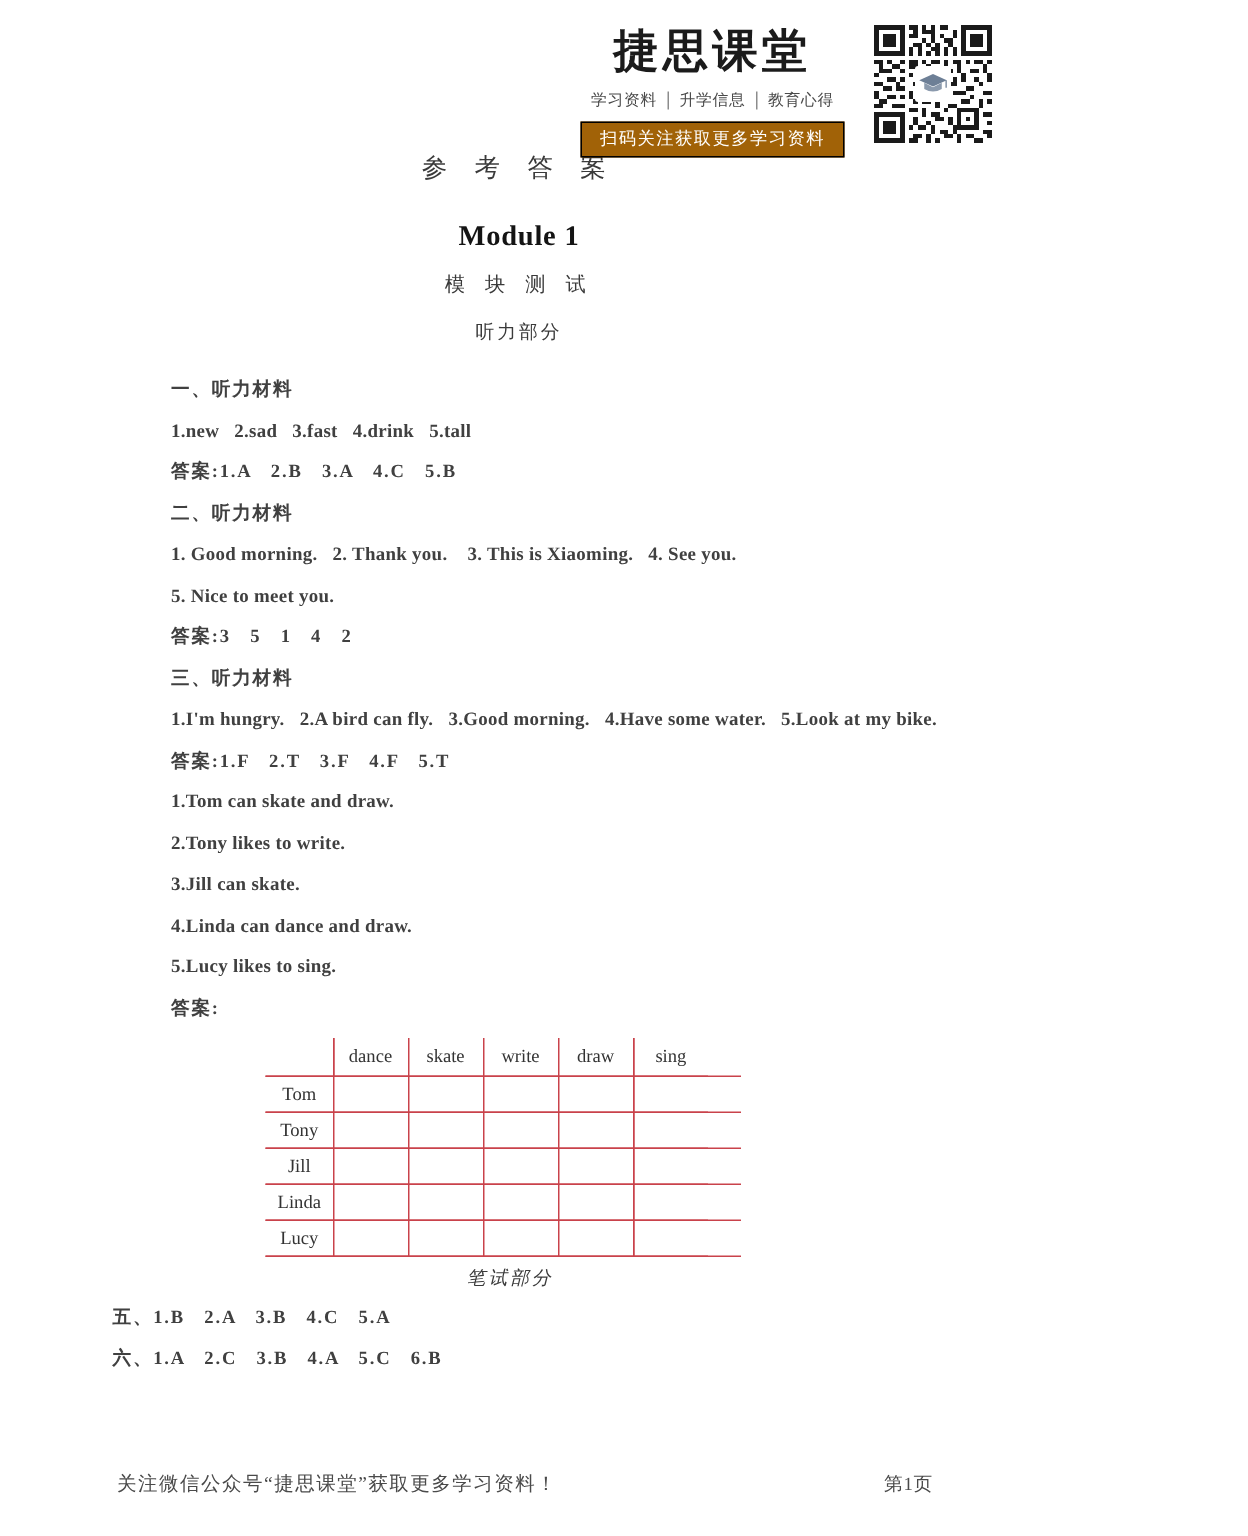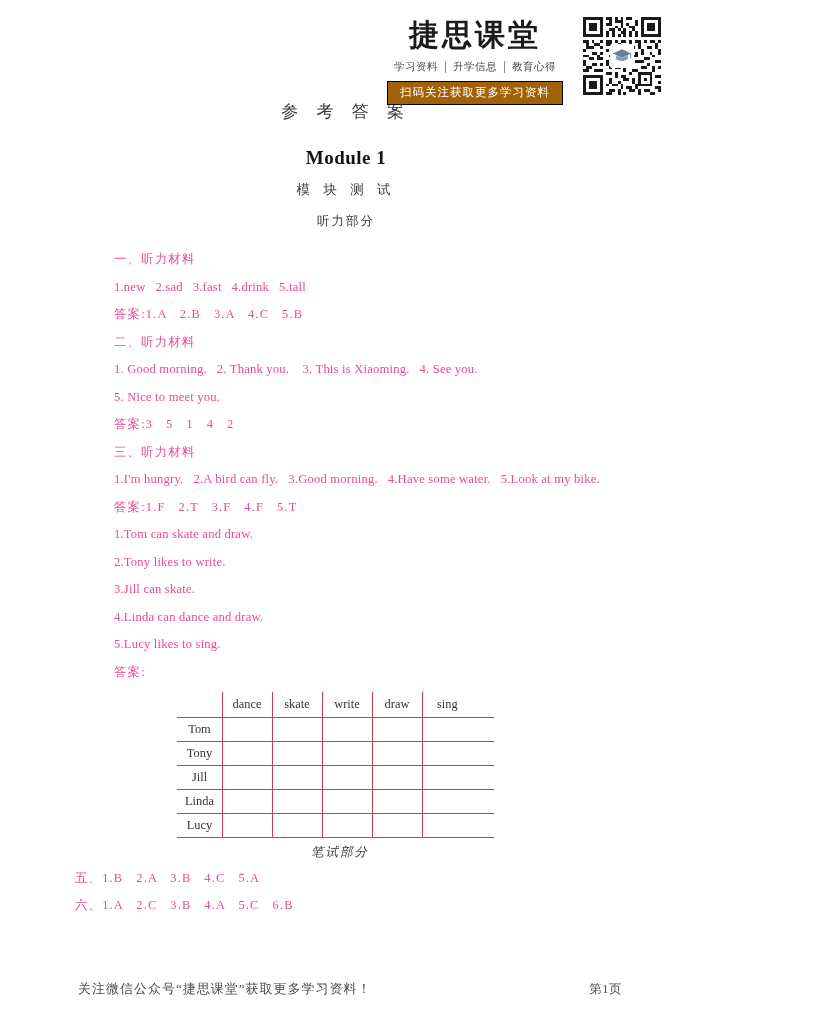--- a/index.html
+++ b/index.html
@@ -127,23 +127,24 @@
   }
 
   
   .content {
     margin-top: 16px;
     padding: 0 70px 0 114px;
   }
   .line {
     font-size: 12.6px;
     line-height: 27.5px;
-    color: #ec4899;
+    color: #404040;
     white-space: pre;
     letter-spacing: 0.2px;
+    font-weight: bold;
   }
   .line.cn {
     letter-spacing: 1.2px;
     font-size: 12.4px;
   }
 
   
   .table-zone {
     margin-top: 6px;
     display: flex;

